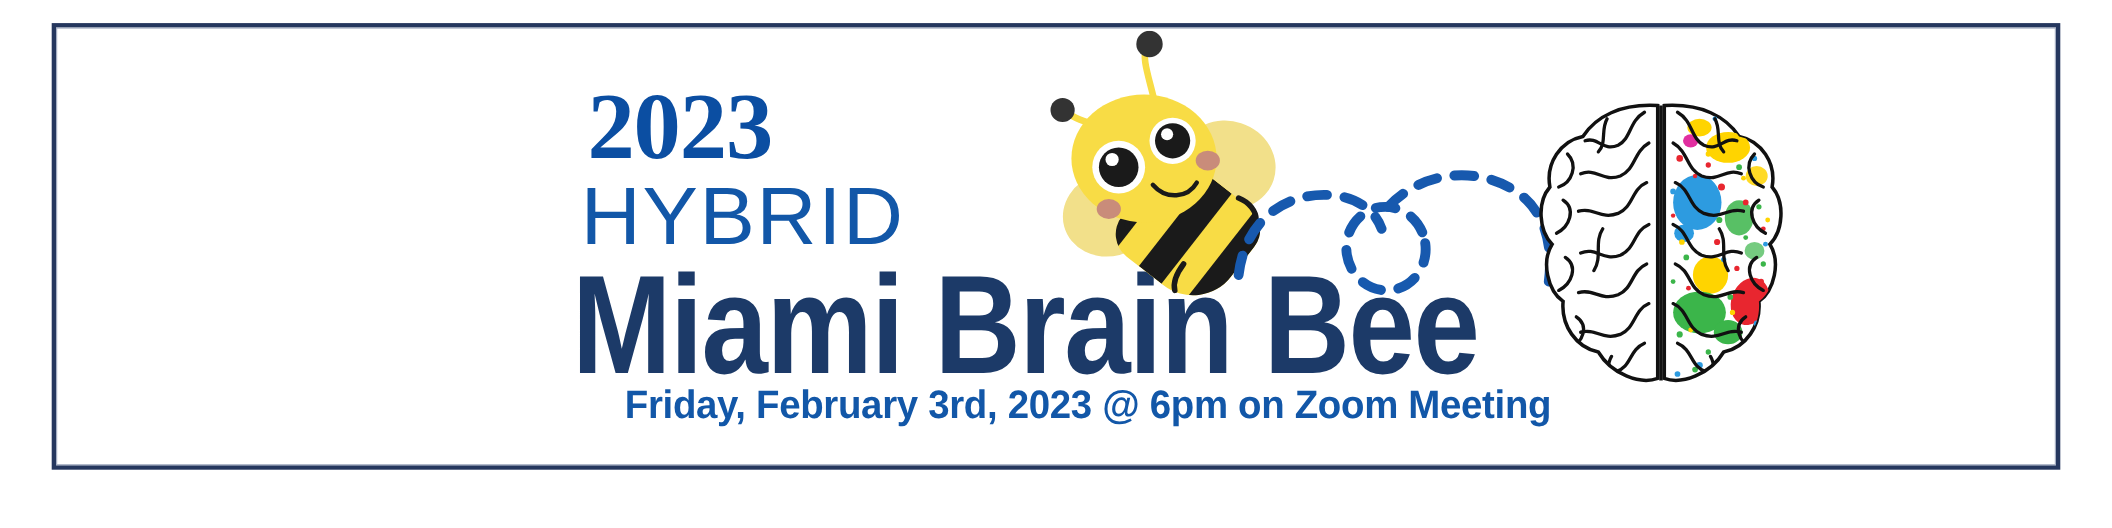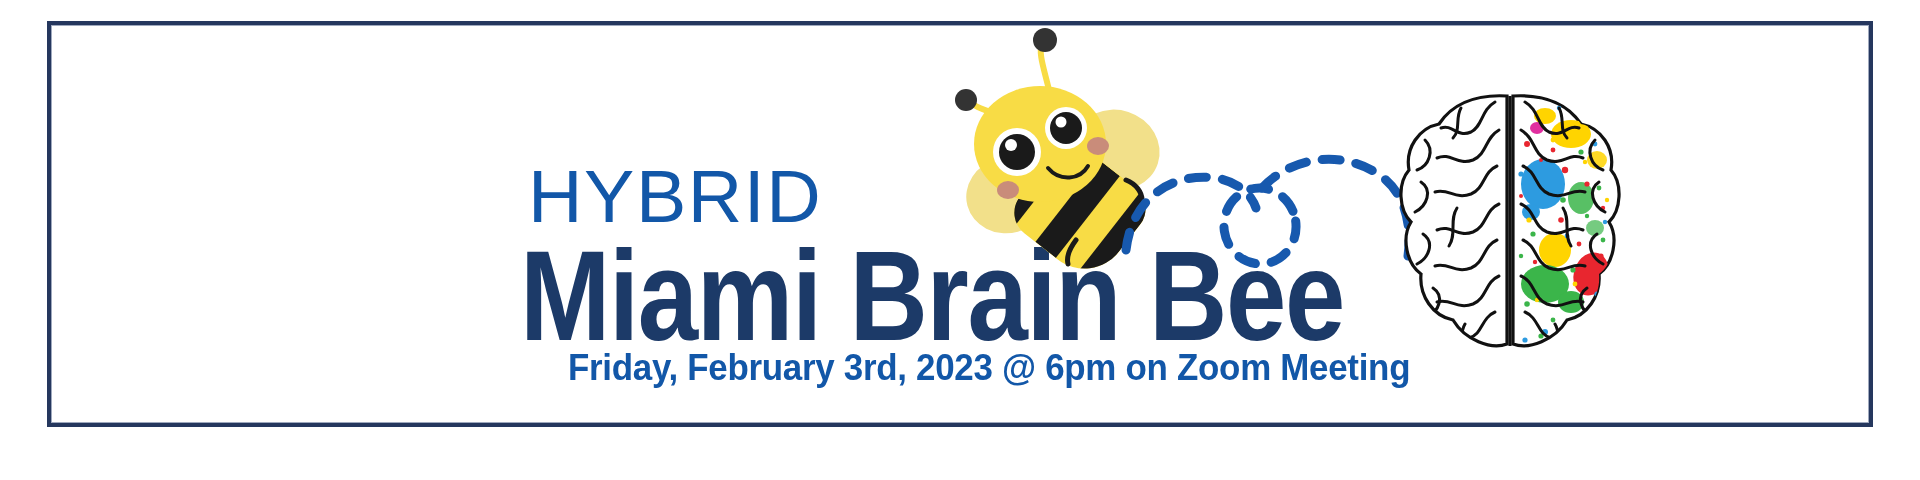--- a/index.html
+++ b/index.html
@@ -136,20 +136,21 @@
   }
 </style>
 </head>
 <body>
 
 <div id="banner">
 
   <div id="border-frame"></div>
 
   <div id="text-block">
+    <div class="year">2023</div>
 
     <div class="hybrid">HYBRID</div>
 
     <div class="title">Miami Brain Bee</div>
 
     <div class="subtitle">Friday, February 3rd, 2023 @ 6pm on Zoom Meeting</div>
   </div>
 
   <div id="bee">
     <svg viewBox="0 0 260 250" width="260" height="250">

